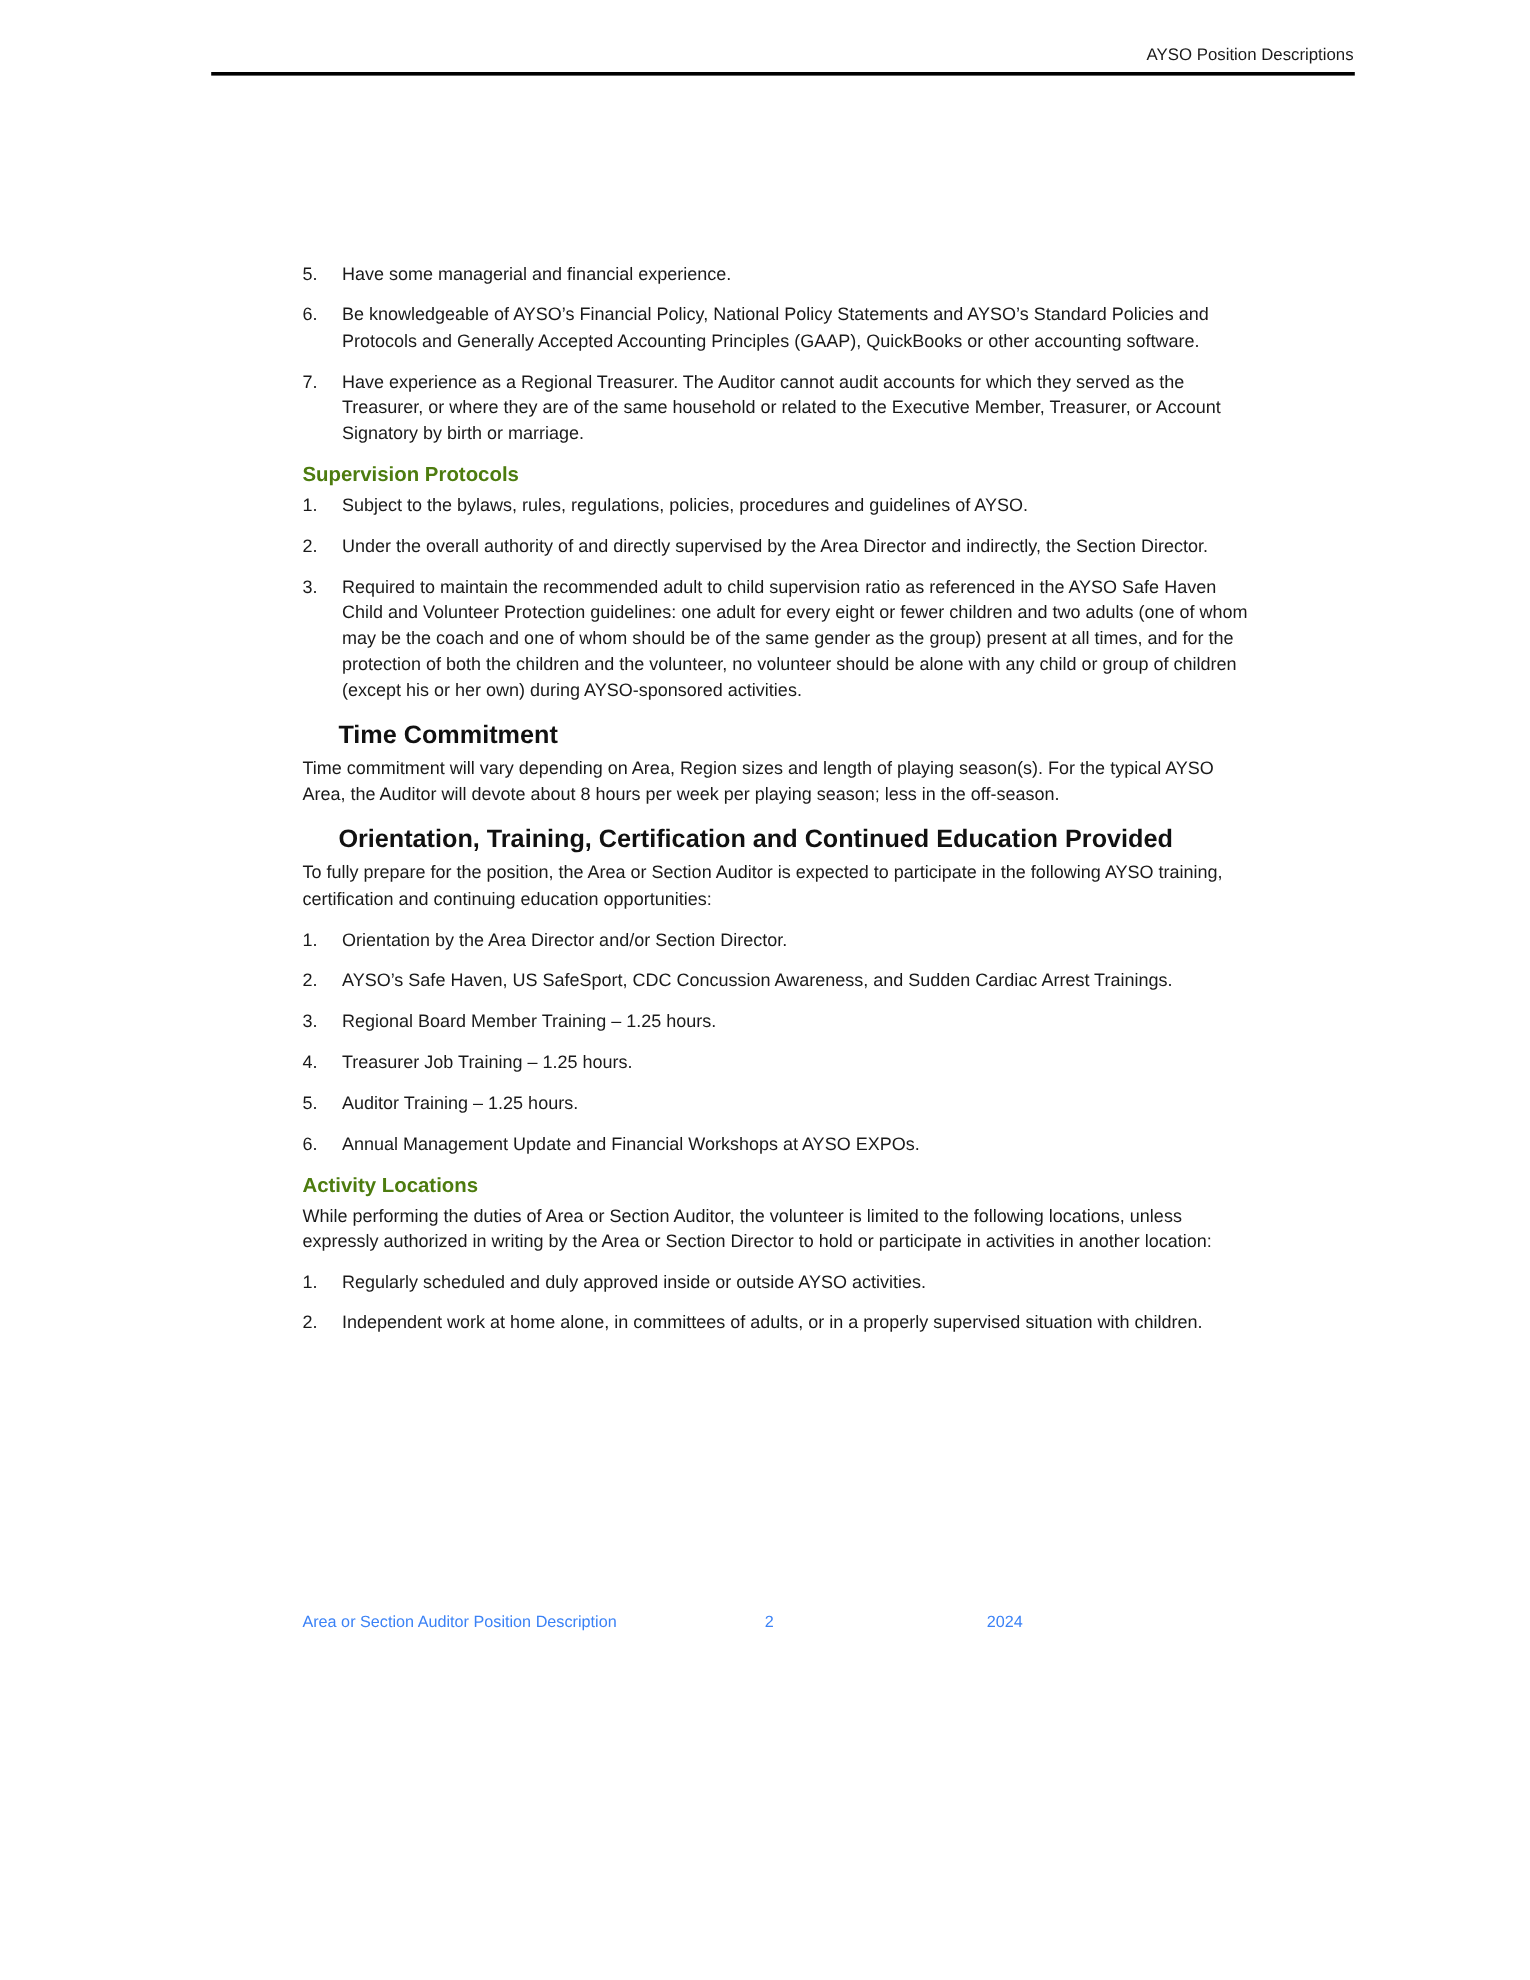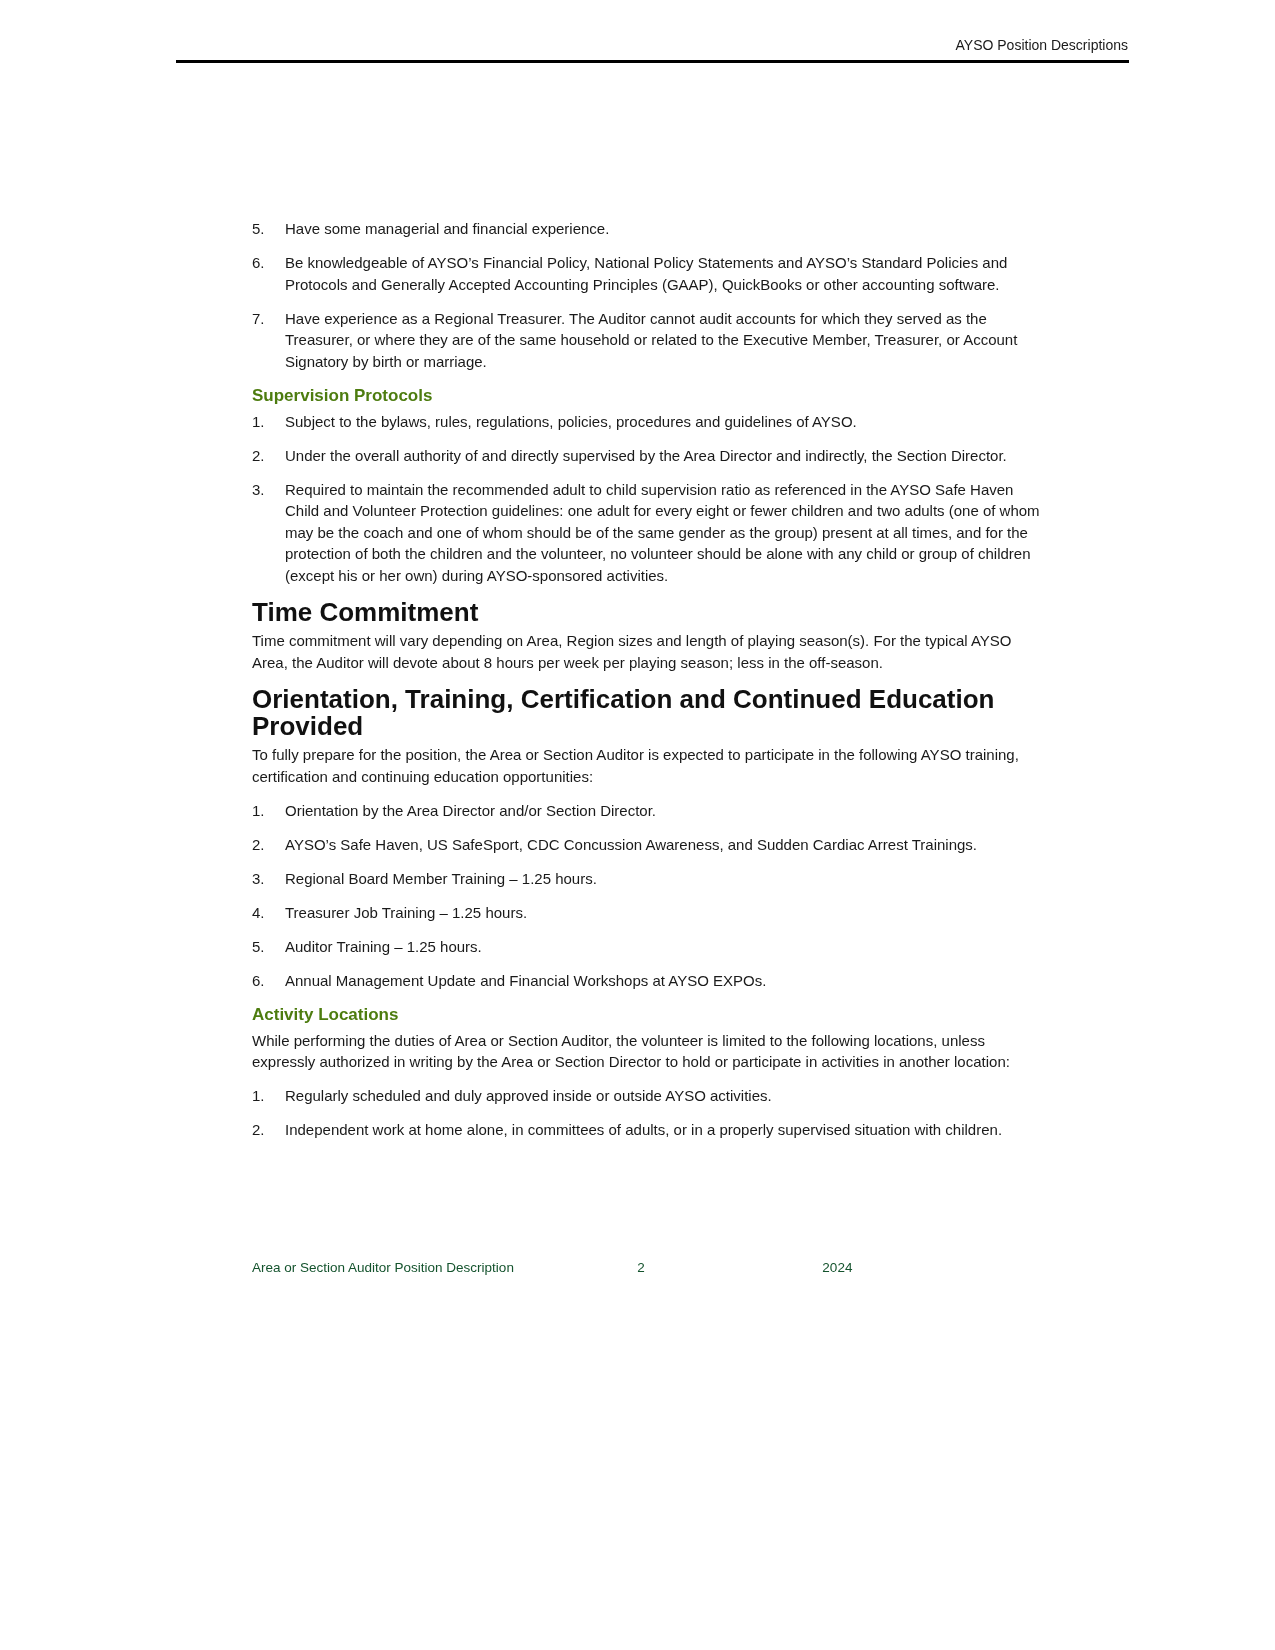--- a/index.html
+++ b/index.html
@@ -48,39 +48,40 @@
   }
   .sub-heading {
     font-size: 17px;
     font-weight: bold;
     line-height: 22px;
     margin-top: 9px;
     margin-bottom: 4px;
     color: #4d7c0f;
   }
   .big-heading {
-    font-size: 26px;
+    font-size: 21px;
     font-weight: bold;
     line-height: 27px;
     margin-top: 13px;
     margin-bottom: 4px;
     color: #111111;
+    margin-left: 30px;
   }
   .para {
     margin-bottom: 12.5px;
   }
   .page-footer {
     position: absolute;
-    top: 1260px;
+    top: 1344px;
     left: 252px;
     width: 778px;
     display: flex;
     align-items: baseline;
     font-size: 13.5px;
-    color: #14532d;
+    color: #3b82f6;
   }
   .footer-left { flex: 1; text-align: left; }
   .footer-center { flex: 0 0 auto; text-align: center; }
   .footer-right { flex: 1; text-align: center; }
   .bottom-rule {
     position: absolute;
     top: 1574px;
     left: 176px;
     width: 952px;
     height: 2px;

